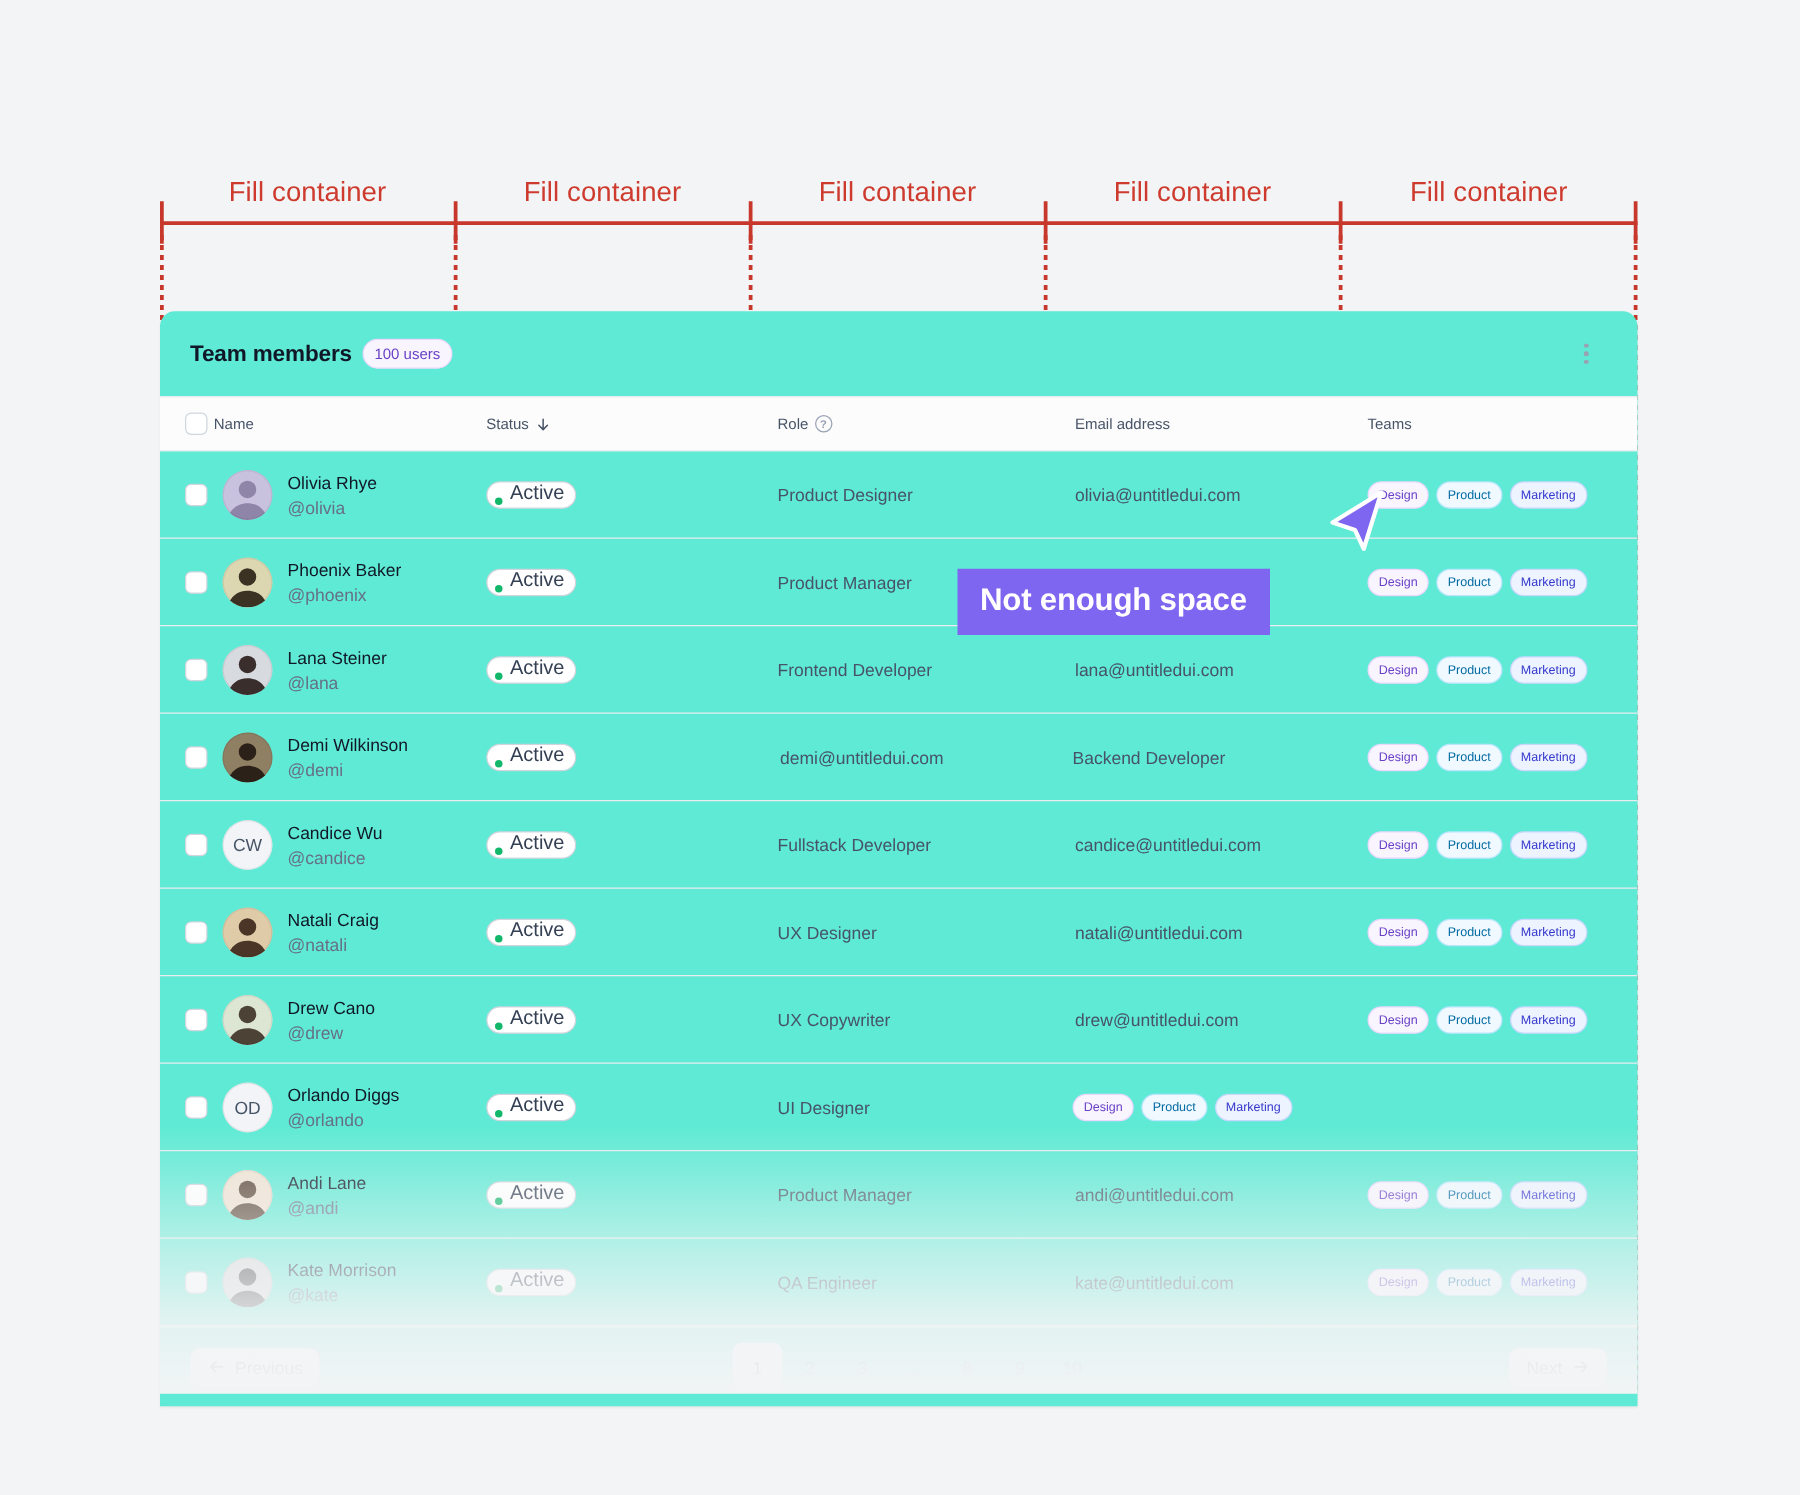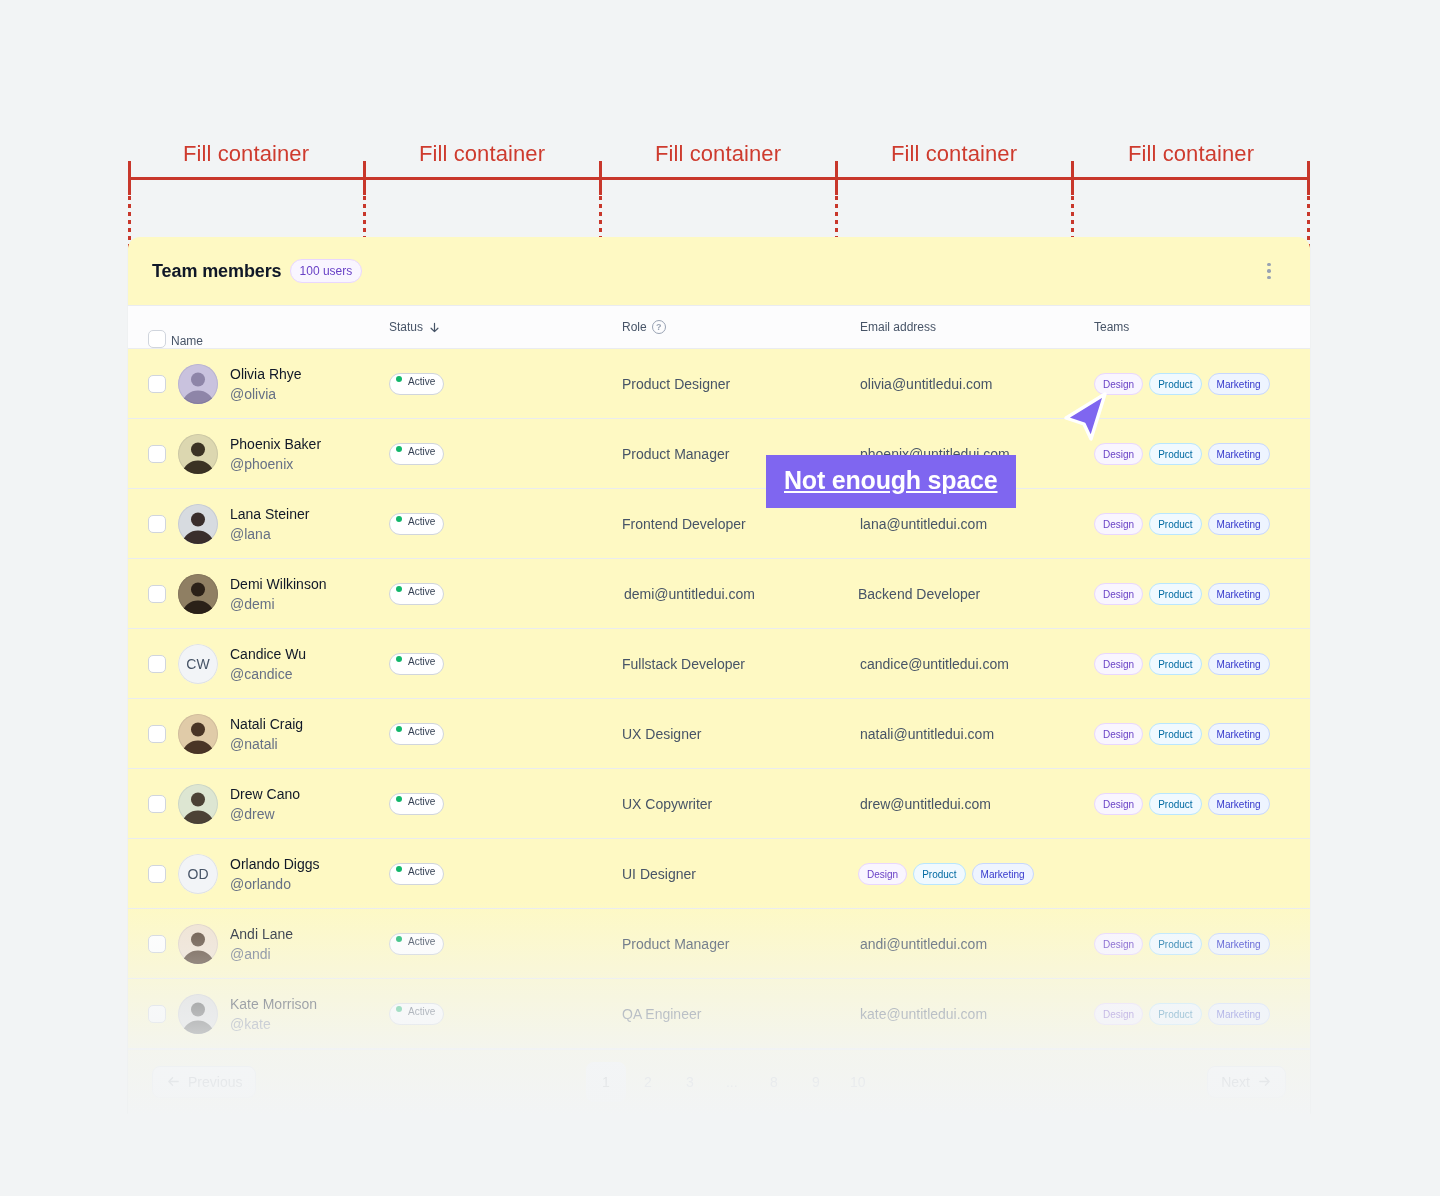--- a/index.html
+++ b/index.html
@@ -29,23 +29,23 @@
   }
   .vdot {
     position: absolute; top: 188px; width: 3px; height: 925px;
     background-image: linear-gradient(to bottom, #C8372B 50%, rgba(255,255,255,0) 0%);
     background-size: 3px 8px;
     background-repeat: repeat-y;
   }
 
   
   .card {
-    position: absolute; left: 128px; top: 237px;
+    position: absolute; left: 128px; top: 249px;
     width: 1182px; height: 876px;
-    background: #fef9c3;
+    background: #5eead4;
     border-radius: 12px 12px 0 0;
     overflow: hidden;
     box-shadow: 0 1px 2px rgba(16,24,40,.05);
   }
   .card-head {
     height: 68px; display: flex; align-items: center;
     padding: 0 24px; gap: 8px;
   }
   .card-title { font-size: 18px; font-weight: 700; color: #101828; letter-spacing: -.1px;}
   .users-badge {
@@ -64,21 +64,21 @@
   .thead {
     display: flex; align-items: center; height: 44px;
     background: #FCFCFD;
     border-top: 1px solid #EAECF0; border-bottom: 1px solid #EAECF0;
   }
   .th {
     font-size: 12px; font-weight: 500; color: #475467;
     display: flex; align-items: center; gap: 5px;
     height: 100%;
   }
-  .c-name   { width: 236px; padding-left: 20px; align-items: flex-end; }
+  .c-name   { width: 236px; padding-left: 20px; }
   .c-status { width: 236px; padding-left: 25px; }
   .c-role   { width: 236px; padding-left: 22px; }
   .c-email  { width: 236px; padding-left: 24px; }
   .c-teams  { width: 238px; padding-left: 22px; }
 
   .cb {
     width: 18px; height: 18px; border: 1px solid #D0D5DD;
     border-radius: 5px; background: #fff; flex: none; cursor: pointer;
   }
   .arrow-down { width: 13px; height: 13px; }
@@ -103,24 +103,24 @@
     overflow: hidden; position: relative;
   }
   .avatar .ring {
     position: absolute; inset: 0; border-radius: 50%;
     box-shadow: inset 0 0 0 1px rgba(16,24,40,.08);
   }
   .nm { font-size: 14px; font-weight: 500; color: #101828; line-height: 20px; }
   .hd { font-size: 14px; font-weight: 400; color: #667085; line-height: 20px; }
 
   .status-pill {
-    display: inline-flex; align-items: flex-start; gap: 6px;
+    display: inline-flex; align-items: flex-end; gap: 6px;
     border: 1px solid #D0D5DD; border-radius: 999px;
     background: #fff; padding: 2px 8px 2px 6px;
-    font-size: 10px; font-weight: 500; color: #344054;
+    font-size: 16px; font-weight: 500; color: #344054;
     height: 22px;
   }
   .status-dot { width: 6px; height: 6px; border-radius: 50%; background: #12B76A; }
 
   .role-txt, .email-txt { font-size: 14px; color: #475467; }
 
   .teams { display: flex; gap: 6px; align-items: center; }
   .tag {
     font-size: 10px; font-weight: 400; border-radius: 999px;
     padding: 2px 8px; height: 22px; line-height: 18px;
@@ -159,21 +159,20 @@
        rgba(242,244,245,.88) 72%,
        rgba(242,244,245,1) 100%);
   }
 
   
   .tooltip {
     position: absolute; left: 766px; top: 455px;
     background: #7F66F0; color: #fff;
     font-size: 25px; font-weight: 700; letter-spacing: -.2px;
     padding: 11px 18px 13px;
-    text-decoration: underline;
   }
   .cursor { position: absolute; left: 1060px; top: 392px; }
 </style>
 </head>
 <body>
 
 <div class="stage">
 
   <div class="annot-label" style="left:128px;width:236px">Fill container</div>
   <div class="annot-label" style="left:364px;width:236px">Fill container</div>

